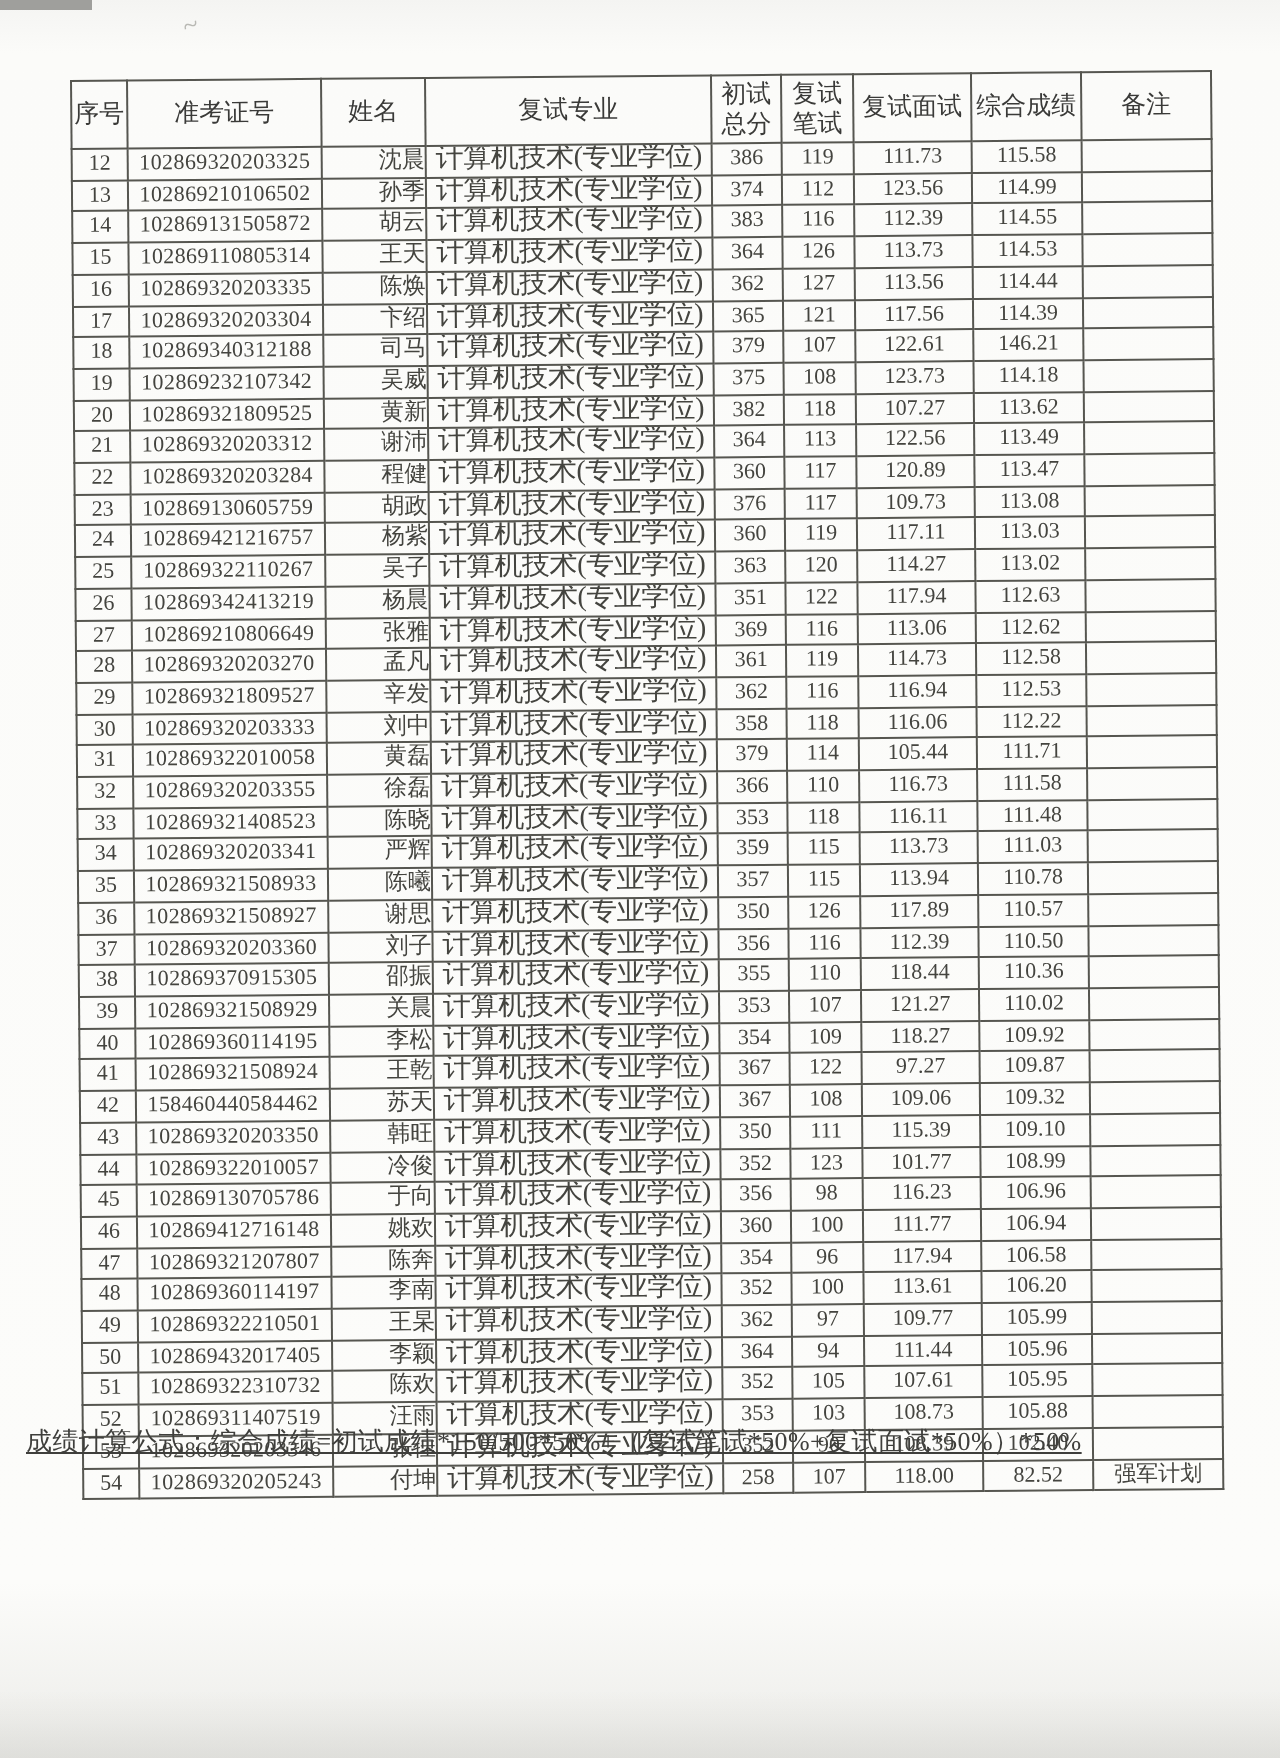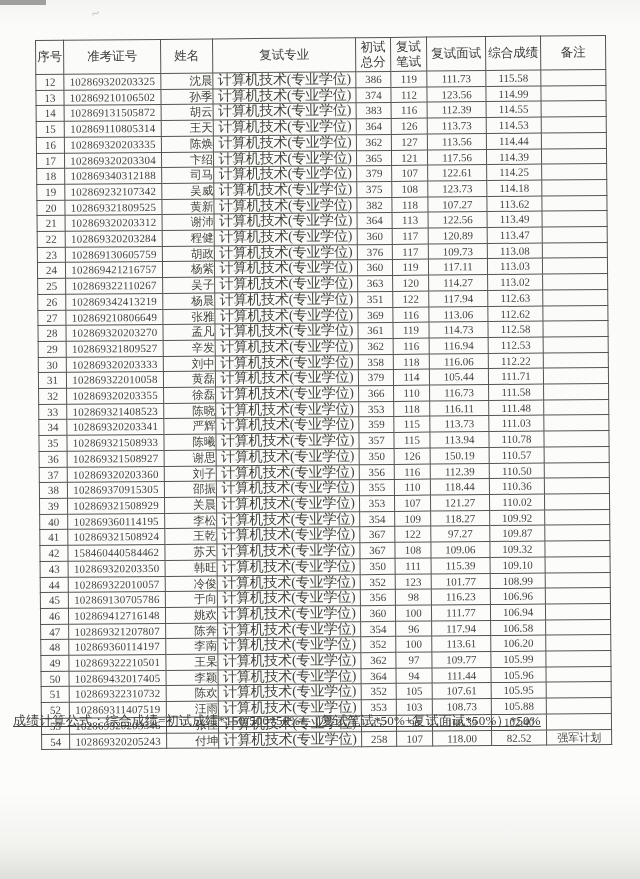--- a/index.html
+++ b/index.html
@@ -150,21 +150,21 @@
           <td class="c-remark"></td>
         </tr>
         <tr>
           <td class="c-seq">18</td>
           <td class="c-examno">102869340312188</td>
           <td class="c-name">司马扬</td>
           <td class="c-major">计算机技术(专业学位)</td>
           <td class="c-init">379</td>
           <td class="c-written">107</td>
           <td class="c-interview">122.61</td>
-          <td class="c-final">114.25</td>
+          <td class="c-final">146.21</td>
           <td class="c-remark"></td>
         </tr>
         <tr>
           <td class="c-seq">19</td>
           <td class="c-examno">102869232107342</td>
           <td class="c-name">吴威</td>
           <td class="c-major">计算机技术(专业学位)</td>
           <td class="c-init">375</td>
           <td class="c-written">108</td>
           <td class="c-interview">123.73</td>
@@ -347,21 +347,21 @@
           <td class="c-final">110.78</td>
           <td class="c-remark"></td>
         </tr>
         <tr>
           <td class="c-seq">36</td>
           <td class="c-examno">102869321508927</td>
           <td class="c-name">谢思雨</td>
           <td class="c-major">计算机技术(专业学位)</td>
           <td class="c-init">350</td>
           <td class="c-written">126</td>
-          <td class="c-interview">150.19</td>
+          <td class="c-interview">117.89</td>
           <td class="c-final">110.57</td>
           <td class="c-remark"></td>
         </tr>
         <tr>
           <td class="c-seq">37</td>
           <td class="c-examno">102869320203360</td>
           <td class="c-name">刘子健</td>
           <td class="c-major">计算机技术(专业学位)</td>
           <td class="c-init">356</td>
           <td class="c-written">116</td>

